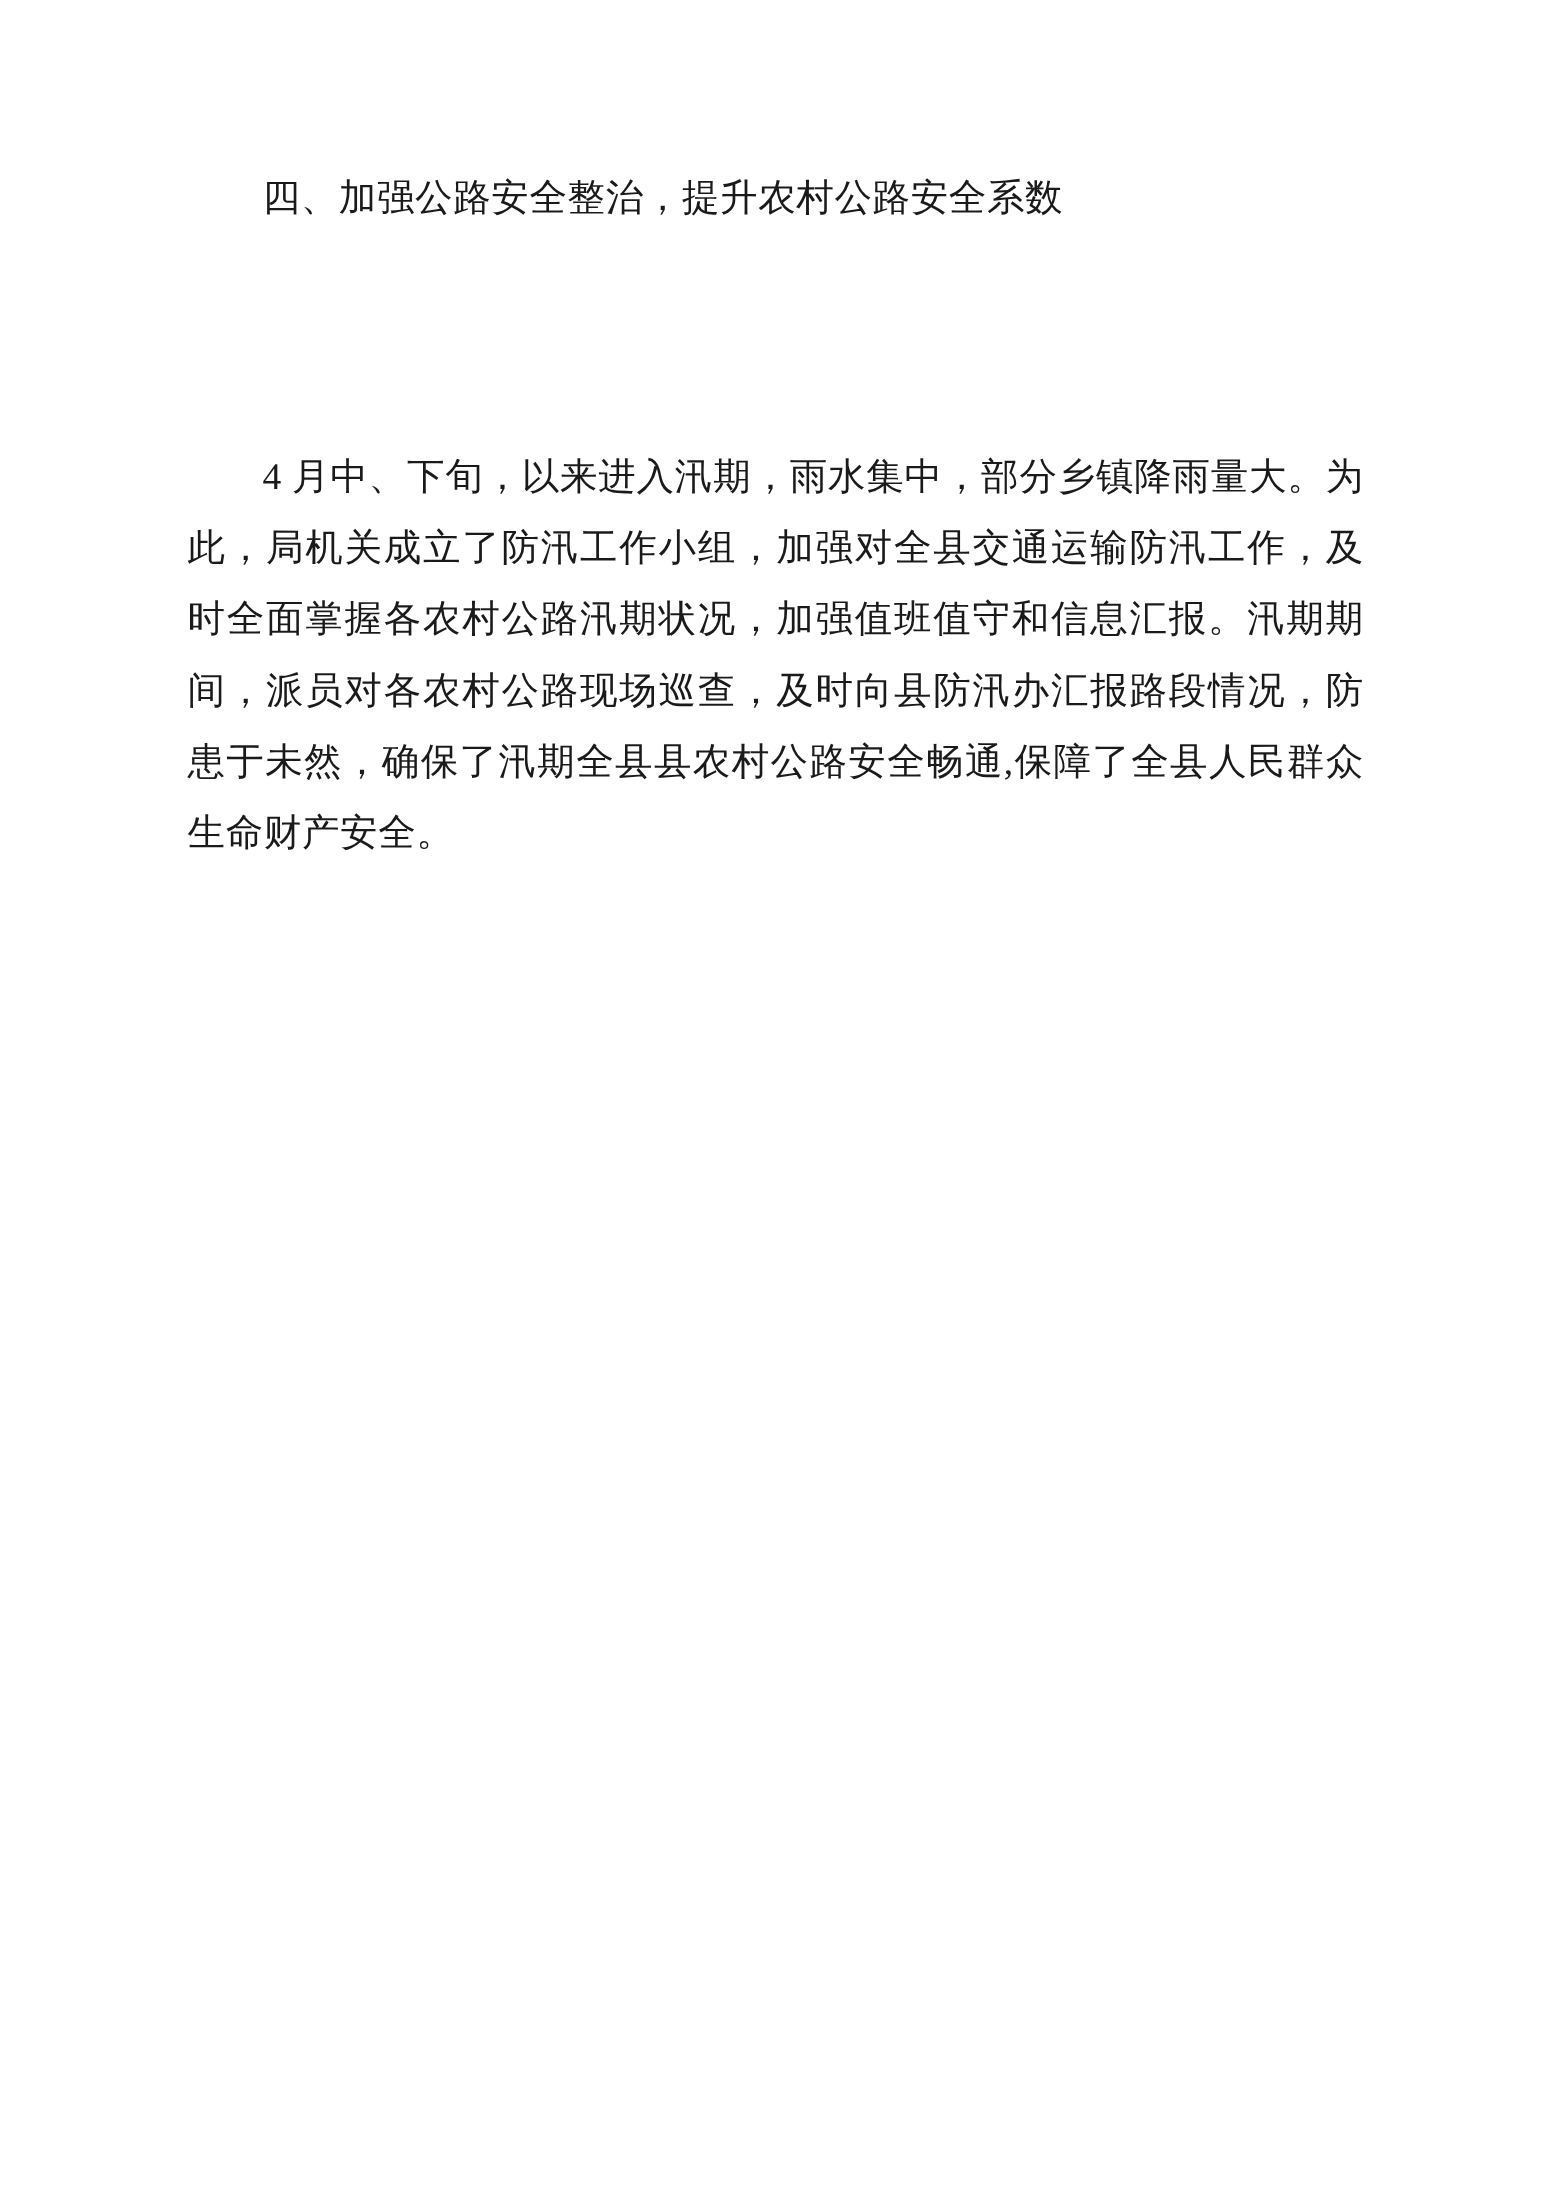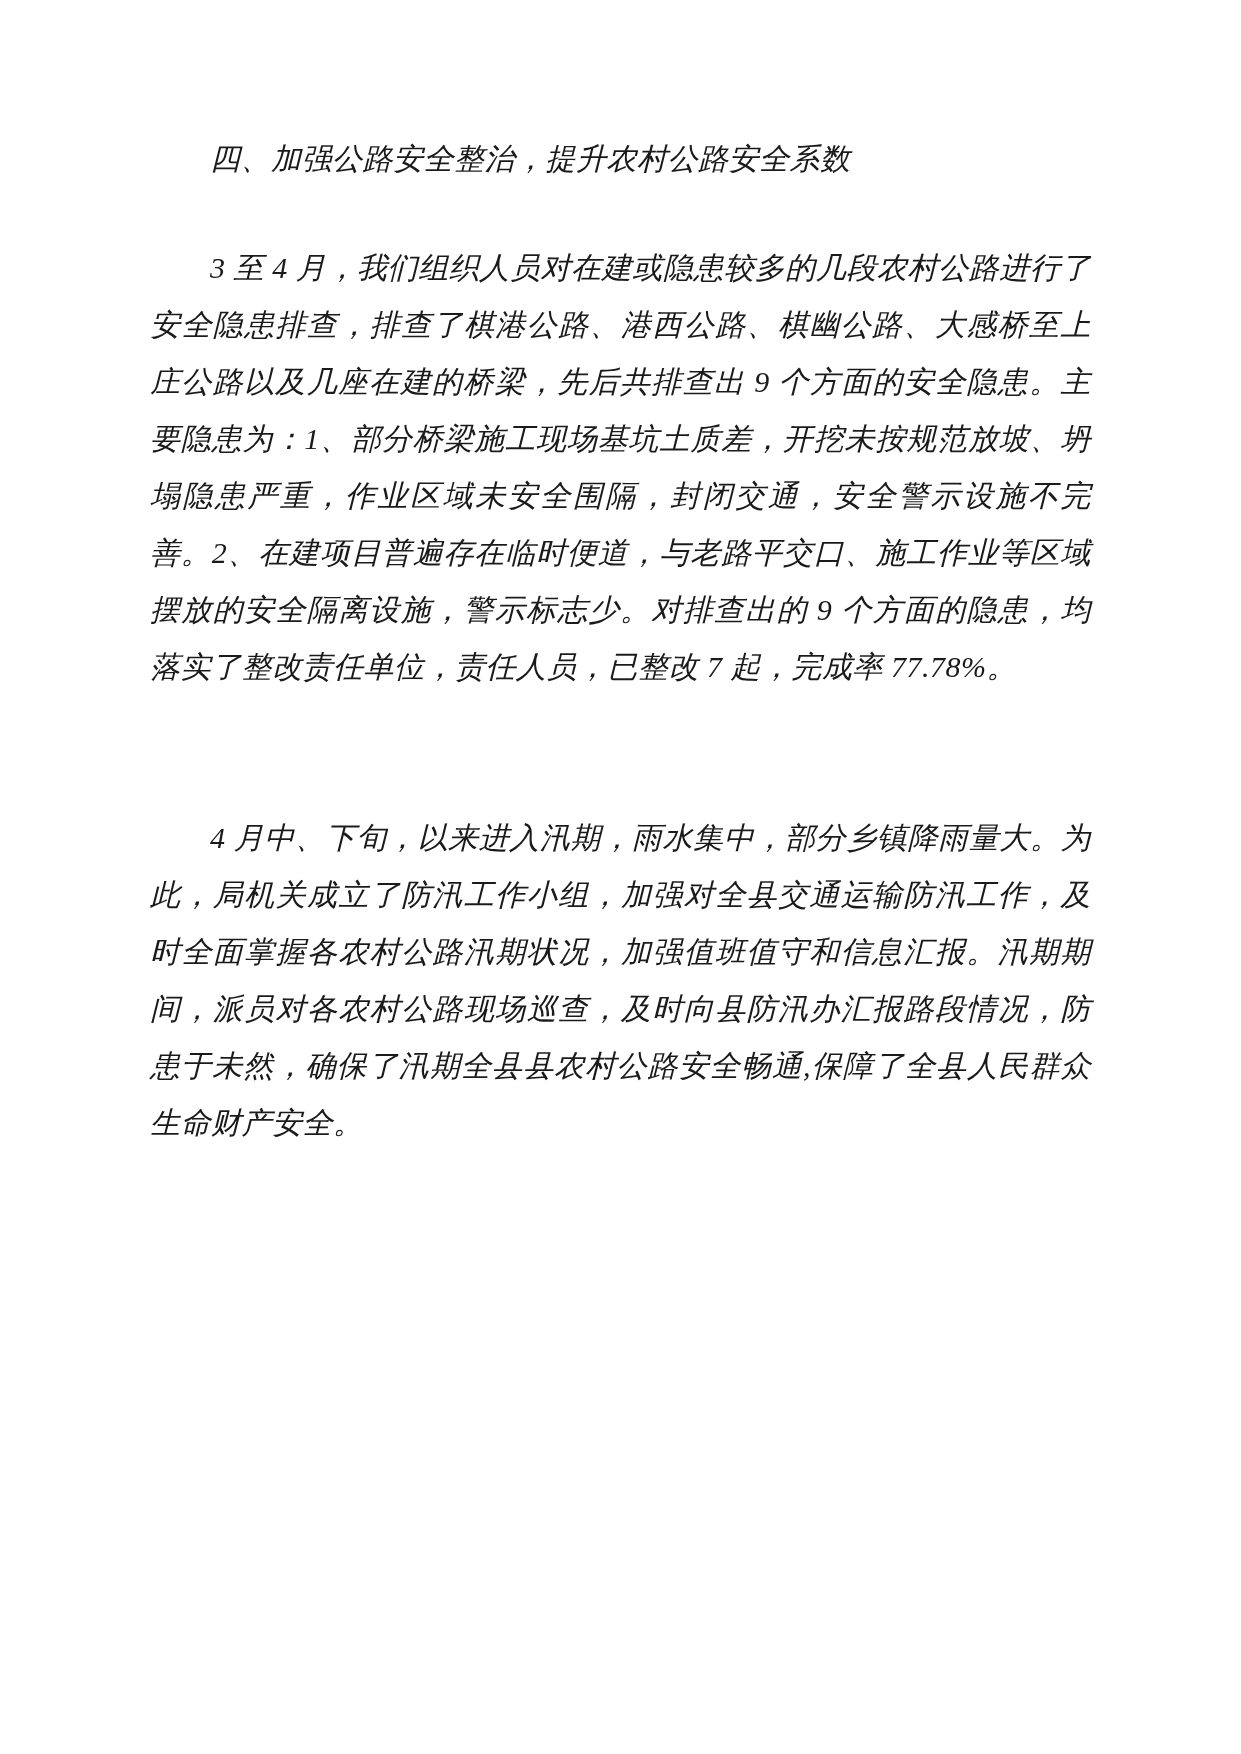--- a/index.html
+++ b/index.html
@@ -12,21 +12,20 @@
     height: 1754px;
     background: #ffffff;
     position: relative;
     box-sizing: border-box;
     padding: 130px 150px 0 150px;
     font-family: "Liberation Serif", "DejaVu Serif", serif;
     color: #000000;
   }
   .doc-body {
     width: 100%;
-    font-style: italic;
   }
   p.para {
     margin: 0 0 0 0;
     font-size: 30px;
     line-height: 57px;
     text-align: justify;
     text-justify: inter-ideograph;
     letter-spacing: 0.5px;
     color: #1a1a1a;
   }
@@ -43,21 +42,20 @@
 </head>
 <body>
 
 <div class="page">
   <div class="doc-body">
 
     <p class="para heading">四、加强公路安全整治，提升农村公路安全系数</p>
 
     <div class="gap-md"></div>
 
-    <p class="para indent">3 至 4 月，我们组织人员对在建或隐患较多的几段农村公路进行了安全隐患排查，排查了棋港公路、港西公路、棋幽公路、大感桥至上庄公路以及几座在建的桥梁，先后共排查出 9 个方面的安全隐患。主要隐患为：1、部分桥梁施工现场基坑土质差，开挖未按规范放坡、坍塌隐患严重，作业区域未安全围隔，封闭交通，安全警示设施不完善。2、在建项目普遍存在临时便道，与老路平交口、施工作业等区域摆放的安全隔离设施，警示标志少。对排查出的 9 个方面的隐患，均落实了整改责任单位，责任人员，已整改 7 起，完成率 77.78%。</p>
 
     <div class="gap-lg"></div>
 
 
     <div class="gap-md"></div>
 
     <p class="para indent">4 月中、下旬，以来进入汛期，雨水集中，部分乡镇降雨量大。为此，局机关成立了防汛工作小组，加强对全县交通运输防汛工作，及时全面掌握各农村公路汛期状况，加强值班值守和信息汇报。汛期期间，派员对各农村公路现场巡查，及时向县防汛办汇报路段情况，防患于未然，确保了汛期全县县农村公路安全畅通,保障了全县人民群众生命财产安全。</p>
 
   </div>
 </div>

